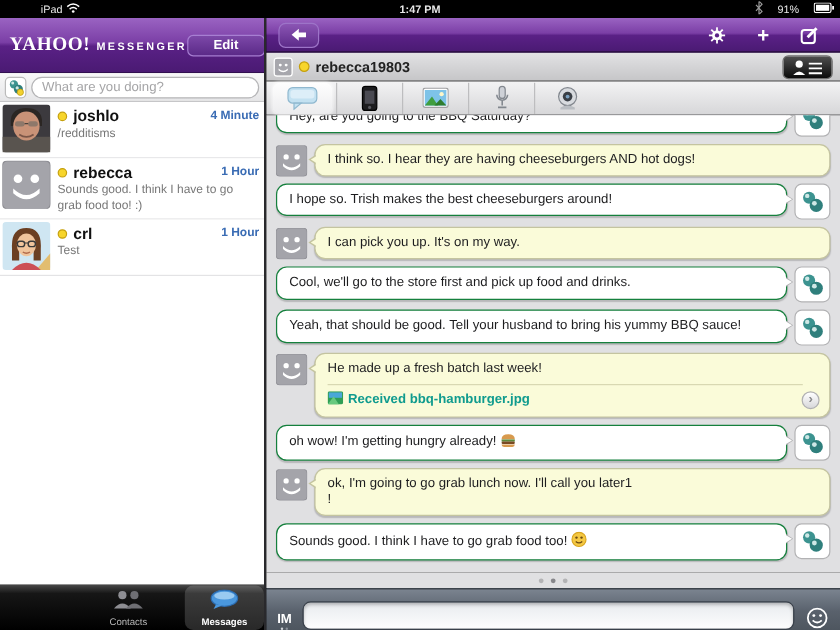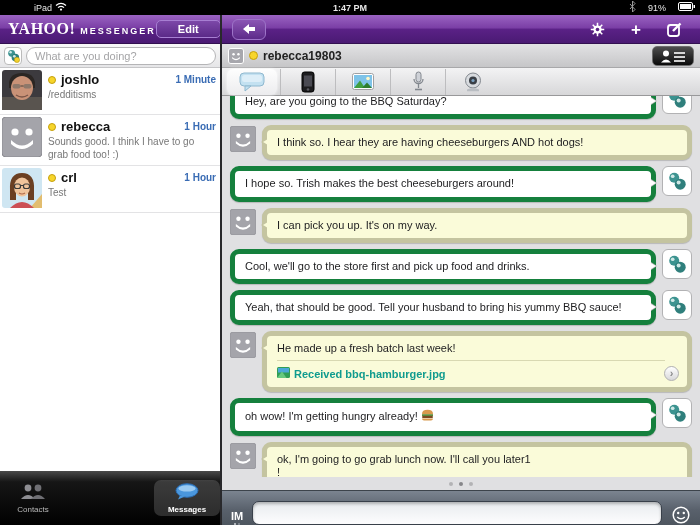--- a/index.html
+++ b/index.html
@@ -13,21 +13,21 @@
   .sb-left { display:flex; align-items:center; gap:3px;padding-left:29px; }
   .sb-time { position:absolute; left:0; right:0; text-align:center; font-weight:bold; }
   .sb-right { margin-left:auto; display:flex; align-items:center; gap:12px; }
 
   .main { display:flex; height:510px; }
 
   
   .left-panel { width:220px; display:flex; flex-direction:column; background:#fff; }
   .seam { width:2px; background:#29292c; }
 
-  .purple-hdr { height:29px; background:linear-gradient(#9a63c2 0%, #7b3fa6 45%, #5a2186 52%, #4a1a73 100%);
+  .purple-hdr { height:46px; background:linear-gradient(#9a63c2 0%, #7b3fa6 45%, #5a2186 52%, #4a1a73 100%);
                 display:flex; align-items:center; padding:0 8px; border-bottom:1px solid #321050; }
   .logo { color:#fff; display:flex; align-items:baseline; gap:5px; }
   .logo-main { font-family:"Liberation Serif", serif; font-weight:bold; font-size:16px; letter-spacing:0.5px; }
   .logo-sub { font-size:9px; font-weight:bold; letter-spacing:2px; }
   .edit-btn { margin-left:auto; background:linear-gradient(#7c48a8,#5b2a88); border:1px solid #a77fd2;
               border-radius:5px; color:#fff; font-size:11px; font-weight:bold; padding:2px 21px; cursor:pointer; }
 
   .status-row { height:24px; background:linear-gradient(#f8f8f8,#e6e6e8); display:flex; align-items:center;
                 gap:4px; padding:0 4px; border-bottom:1px solid #c6c6c8; }
   .self-status-icon { width:18px; height:18px; background:#fff; border:1px solid #bbb; border-radius:4px;
@@ -41,22 +41,22 @@
                  cursor:pointer; background:#fff; }
   .c-avatar { width:40px; height:40px; flex:0 0 40px; }
   .c-avatar svg { width:100%; height:100%; display:block; }
   .c-main { flex:1; min-width:0; padding-top:2px; }
   .c-top { display:flex; align-items:center; }
   .presence-dot { width:8px; height:8px; border-radius:50%; background:#f7d52b; border:1px solid #c5a00e; }
   .c-name { font-weight:bold; font-size:13px; color:#111; margin-left:5px; }
   .c-time { margin-left:auto; color:#3a6cb4; font-size:10px; font-weight:bold; }
   .c-status { font-size:10px; color:#777; margin-top:1px; line-height:1.3; }
 
-  .tabbar { height:54px; background:linear-gradient(#4a4a4a,#161616 20%,#000); display:flex;
-            justify-content:space-between; gap:14px; align-items:center;margin-top:41px; }
+  .tabbar { height:38px; background:linear-gradient(#4a4a4a,#161616 20%,#000); display:flex;
+            justify-content:flex-end; gap:14px; align-items:center;margin-top:41px; }
   .tab { display:flex; flex-direction:column; align-items:center; width:66px; padding:3px 0 2px;
          border-radius:7px; cursor:pointer; }
   .tab.active { background:rgba(255,255,255,0.16); }
   .tab-label { font-size:8px; color:#b9b9b9; margin-top:1px; }
   .tab.active .tab-label { color:#fff; font-weight:bold; }
 
   
   .right-panel { flex:1; display:flex; flex-direction:column; min-width:0; }
   .right-purple { height:29px; background:linear-gradient(#9a63c2 0%, #7b3fa6 45%, #5a2186 52%, #4a1a73 100%);
                   display:flex; align-items:center; padding:0 10px; border-bottom:1px solid #321050; }
@@ -83,21 +83,21 @@
                       margin:0 3px; box-shadow:0 0 3px rgba(255,255,255,0.9); }
   .tb-item.selected + .tb-item { border-left:1px solid #bdbdbf; }
 
   
   .chat { flex:1; background:#e0e0e2; padding:4px 8px 0 8px; display:flex; flex-direction:column;
           gap:6px; overflow:hidden; }
   .msg-row { display:flex; align-items:flex-start; gap:6px; }
   .msg-row.clipped { margin-top:-16px; }
   .msg-avatar { width:26px; height:26px; flex:0 0 26px; margin-top:1px; }
   .msg-avatar svg { width:100%; height:100%; display:block; }
-  .bubble { position:relative; flex:1; background:#fff; border:5px solid #15803d; border-radius:9px;
+  .bubble { position:relative; flex:1; background:#fff; border:1px solid #15803d; border-radius:9px;
             padding:6px 22px 6px 10px; font-size:11px; color:#1d1d1f; box-shadow:0 1px 1px rgba(0,0,0,0.18);
             min-width:0; }
   .bubble-text { line-height:1.2; white-space:pre-line; display:flex; flex-wrap:wrap; align-items:center; gap:3px; }
   .msg-row.in .bubble { background:#fafbd9; border-color:#c4c4a0; }
   .msg-row.in .bubble::before { content:""; position:absolute; left:-6px; top:8px;
       border-top:4px solid transparent; border-bottom:4px solid transparent; border-right:6px solid #c4c4a0; }
   .msg-row.in .bubble::after { content:""; position:absolute; left:-4.5px; top:9px;
       border-top:3px solid transparent; border-bottom:3px solid transparent; border-right:5px solid #fafbd9; }
   .msg-row.out .bubble::before { content:""; position:absolute; right:-6px; top:8px;
       border-top:4px solid transparent; border-bottom:4px solid transparent; border-left:6px solid #b2b2b4; }
@@ -192,21 +192,21 @@
                 <rect x="10.5" y="14" width="8" height="4.5" rx="2" fill="#7a6f66" opacity="0.75"></rect>
                 <rect x="21.5" y="14" width="8" height="4.5" rx="2" fill="#7a6f66" opacity="0.75"></rect>
                 <line x1="18.5" y1="16" x2="21.5" y2="16" stroke="#4a423c"></line>
                 <path d="M14 25 Q20 29 26 25" stroke="#7a5547" fill="none" stroke-width="1.5"></path>
               </svg>
             </span>
     <span class="c-main">
       <span class="c-top">
         <span class="presence-dot"></span>
         <span class="c-name">joshlo</span>
-        <span class="c-time">1 Minute</span>
+        <span class="c-time">4 Minute</span>
       </span>
       <div class="c-status">/redditisms</div>
     </span>
   </div>
           <div class="contact-row">
     <span class="c-avatar">
               <svg viewBox="0 0 40 40">
                 <rect width="40" height="40" rx="4" fill="#a4a4aa" stroke="#8b8b91"></rect>
                 <circle cx="13" cy="15" r="3.6" fill="#fff"></circle>
                 <circle cx="27" cy="15" r="3.6" fill="#fff"></circle>

